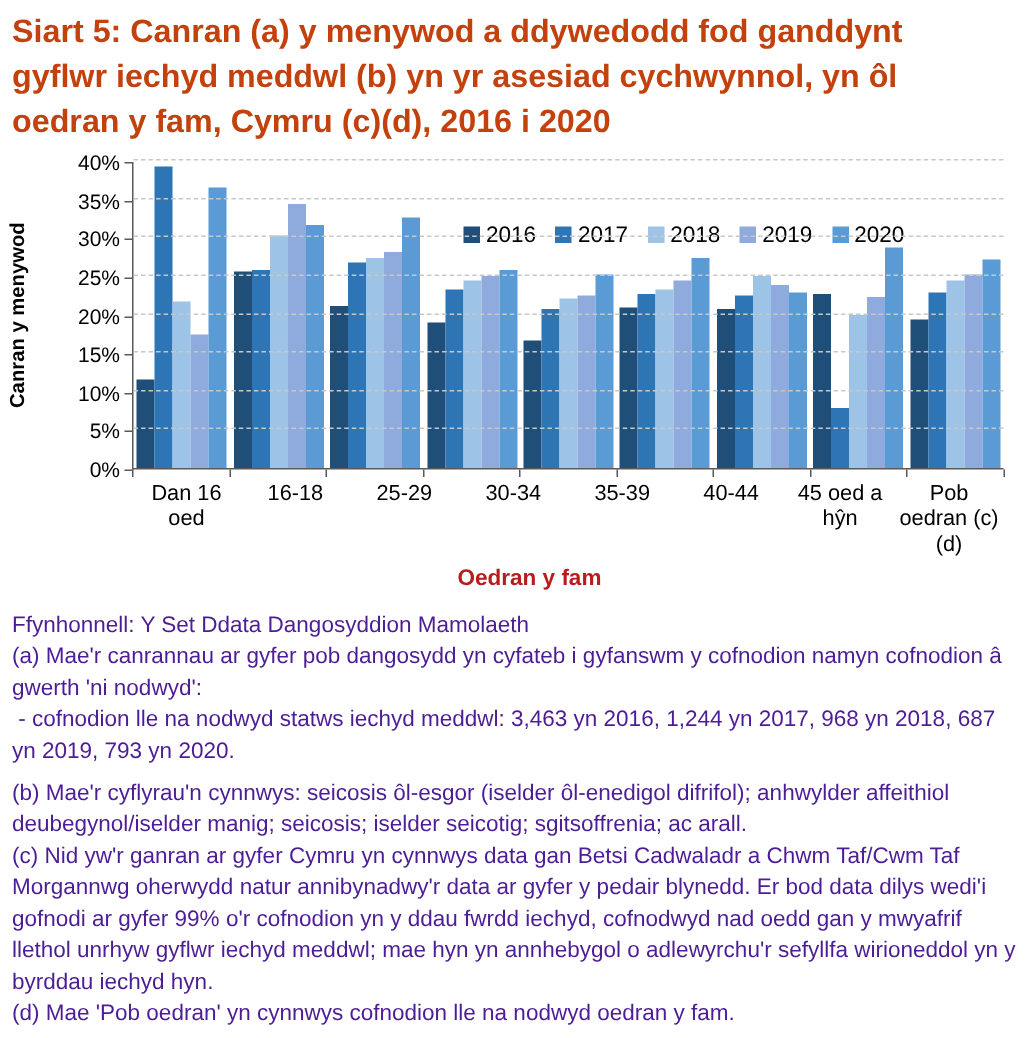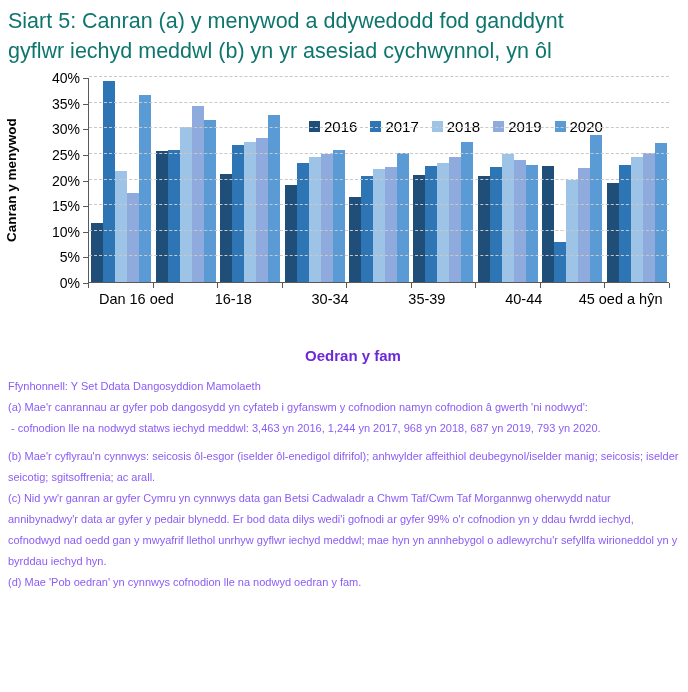--- a/index.html
+++ b/index.html
@@ -1,20 +1,20 @@
 <!DOCTYPE html>
 <html><head>
 <meta charset="utf-8">
 <style>
   * { box-sizing: border-box; margin: 0; padding: 0; }
   html, body { background: #fff; }
   body { font-family: "Liberation Sans", sans-serif; color: #000; }
   .page { position: relative; width: 688px; height: 692px; background: #fff; overflow: hidden; }
 
-  .title { margin: 6px 8px 0 8px; font-size: 21.5px; font-weight: normal; line-height: 30px; color: #0f766e; }
+  .title { margin: 6px 8px 0 8px; font-size: 21.5px; font-weight: bold; line-height: 30px; color: #c2410c; }
   .title span { display: block; }
 
   
   .chart { position: relative; width: 688px; height: 300px; margin-top: 2px; }
 
   .plot { position: absolute; left: 88px; top: 10px; width: 581px; height: 205px;
           border-left: 1.5px solid #595959; border-bottom: 1.5px solid #595959; }
   .gridline { position: absolute; left: 0; width: 100%; height: 0;
               border-top: 1px dashed #c8c8c8; }
   .groups { position: absolute; left: 0; bottom: 0; width: 100%; height: 100%;
@@ -29,38 +29,39 @@
 
   .legend { position: absolute; left: 220px; top: 40px; display: flex; align-items: center; }
   .legend-item { display: flex; align-items: center; margin-right: 13px; }
   .legend-swatch { width: 11px; height: 11px; margin-right: 4px; }
   .legend-label { font-size: 15px; color: #000; }
 
   .xlabels { position: absolute; left: 88px; top: 223px; width: 581px; display: flex; }
   .xlabel { flex: 1 1 0; text-align: center; font-size: 14.5px; line-height: 17px; color: #000; }
 
   .x-title { position: absolute; left: 88px; top: 279px; width: 530px; text-align: center;
-             font-size: 15px; font-weight: bold; color: #6d28d9; }
+             font-size: 15px; font-weight: bold; color: #b91c1c; }
   .y-title { position: absolute; left: 4px; top: 10px; height: 205px; width: 20px;
              writing-mode: vertical-rl; transform: rotate(180deg);
              text-align: center; font-size: 13.5px; font-weight: bold; color: #000; }
 
   
   .footnotes { margin: 8px 8px 0 8px; }
-  .footnotes p { font-size: 11px; line-height: 21px; color: #8b5cf6; white-space: pre-wrap; }
+  .footnotes p { font-size: 15px; line-height: 21px; color: #4c1d95; white-space: pre-wrap; }
   .footnotes p.gap-before { margin-top: 7px; }
 </style>
 </head>
 <body>
 
 <div class="page">
 
   <h1 class="title">
     <span>Siart 5: Canran (a) y menywod a ddywedodd fod ganddynt</span>
     <span>gyflwr iechyd meddwl (b) yn yr asesiad cychwynnol, yn ôl</span>
+    <span>oedran y fam, Cymru (c)(d), 2016 i 2020</span>
   </h1>
 
   <div class="chart" id="chart">
     <div class="y-title">Canran y menywod</div>
     <div class="plot">
       <div class="groups" id="groups">
           <div class="group">
             <div class="bar" style="height: 58.9375px; background: rgb(31, 78, 121);"></div>
             <div class="bar" style="height: 201.412px; background: rgb(46, 117, 182);"></div>
             <div class="bar" style="height: 111.212px; background: rgb(157, 195, 230);"></div>
@@ -151,24 +152,26 @@
         <div class="gridline" style="bottom: 76.875px;"></div>
         <div class="gridline" style="bottom: 102.5px;"></div>
         <div class="gridline" style="bottom: 128.125px;"></div>
         <div class="gridline" style="bottom: 153.75px;"></div>
         <div class="gridline" style="bottom: 179.375px;"></div>
         <div class="gridline" style="bottom: 205px;"></div>
       </div>
     <div class="xlabels" id="xlabels">
         <div class="xlabel">Dan 16 oed</div>
         <div class="xlabel">16-18</div>
+        <div class="xlabel">25-29</div>
         <div class="xlabel">30-34</div>
         <div class="xlabel">35-39</div>
         <div class="xlabel">40-44</div>
         <div class="xlabel">45 oed a hŷn</div>
+        <div class="xlabel">Pob oedran (c)(d)</div>
       </div>
     <div class="x-title">Oedran y fam</div>
   <div class="ytick-label" style="top: 207px;">0%</div>
       <div class="ytick" style="top: 215px;"></div>
       <div class="ytick-label" style="top: 181.375px;">5%</div>
       <div class="ytick" style="top: 189.375px;"></div>
       <div class="ytick-label" style="top: 155.75px;">10%</div>
       <div class="ytick" style="top: 163.75px;"></div>
       <div class="ytick-label" style="top: 130.125px; text-align: right;">15%</div>
       <div class="ytick" style="top: 138.125px;"></div>

